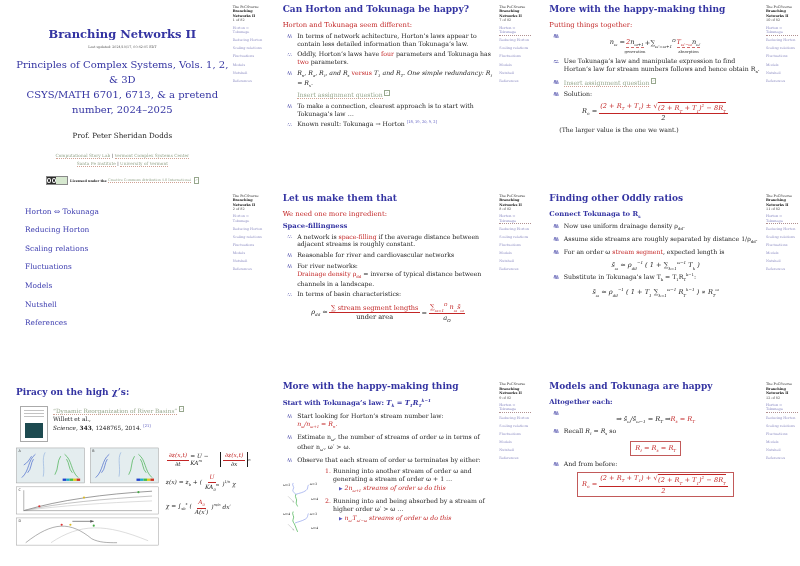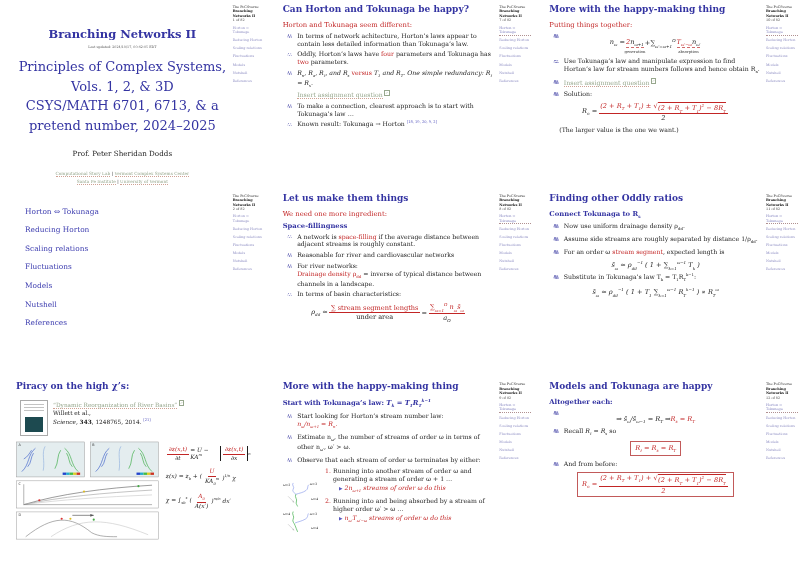--- a/index.html
+++ b/index.html
@@ -1,21 +1,21 @@
 <!DOCTYPE html>
 <html><head>
 <meta charset="utf-8">
 <style>
   html,body{margin:0;padding:0;background:#ffffff;}
   .page{position:relative;width:800px;height:566px;background:#fff;
         display:grid;grid-template-columns:repeat(3,1fr);grid-template-rows:repeat(3,1fr);
         font-family:"DejaVu Serif","Liberation Serif",serif;color:#1c1c1c;}
   .slide{position:relative;overflow:hidden;background:#fff;}
   .content{position:absolute;left:0;top:0;right:36px;bottom:0;padding:5px 2px 3px 16px;}
-  .content.nosb{right:14px;}
+  .content.nosb{right:14px;margin-top:6px;}
   .center{text-align:center;}
 
   
   .sidebar{position:absolute;top:5px;right:2px;width:32px;font-size:3.4px;line-height:1.3;}
   .sb-brand{color:#333;}
   .sb-title{color:#111;font-weight:bold;}
   .sb-page{color:#444;margin-bottom:3px;}
   .sb-item{color:#9090c4;margin-top:2.7px;width:fit-content;border-bottom:1px dotted transparent;cursor:pointer;}
   .sb-item.active{border-bottom-color:#b09090;color:#8585c0;}
 
@@ -56,21 +56,21 @@
   .ub .lbl{position:absolute;top:100%;left:50%;transform:translateX(-50%);font-size:3.8px;
            font-style:normal;color:#333;white-space:nowrap;margin-top:1px;}
   .note{font-size:6.2px;margin:4px 0 0 10px;}
   .boxeq{border:1px solid #c25a5a;color:#c22525;display:inline-flex;align-items:center;
          font-style:italic;font-size:6.6px;padding:1.5px 4px;}
   .eqrow{display:flex;justify-content:center;margin:4px 0;}
 
   
   .s1-title{font-size:11.5px;color:#3434a2;font-weight:600;margin:22px 0 4px 0;}
   .s1-updated{font-size:3.3px;color:#555;margin-bottom:8px;}
-  .s1-series{font-size:13px;color:#3434a2;line-height:1.5;}
+  .s1-series{font-size:10px;color:#3434a2;line-height:1.5;}
   .s1-author{font-size:7.2px;color:#222;margin-top:14px;}
   .s1-affil{font-size:4.3px;margin-top:3px;color:#333;}
   .s1-affil.first{margin-top:13px;}
   .s1-license{font-size:3.4px;margin-top:10px;display:flex;align-items:center;justify-content:center;gap:1.5px;color:#222;}
   .lic-pre{font-weight:bold;}
   .cc-badge{display:inline-flex;height:7px;border:0.5px solid #888;margin-right:1px;}
   .cc-left{width:9px;background:#2a2a2a;display:flex;align-items:center;justify-content:center;gap:1px;}
   .cc-dot{width:2.6px;height:2.6px;border:0.6px solid #fff;border-radius:50%;}
   .cc-right{width:11px;background:#d6e8cf;}
 
@@ -266,21 +266,21 @@
         <div class="sb-item">Scaling relations</div>
         <div class="sb-item">Fluctuations</div>
         <div class="sb-item">Models</div>
         <div class="sb-item">Nutshell</div>
         <div class="sb-item">References</div>
       </aside>
   </section>
 
   <section class="slide">
     <div class="content">
-      <h2 class="title">Let us make them things</h2>
+      <h2 class="title">Let us make them that</h2>
       <div class="redhead">We need one more ingredient:</div>
       <div class="bluehead">Space-fillingness</div>
       <div class="bullet">
         <span class="bicon"></span>
         <span class="btext"><span>A network is </span><span class="red">space-filling</span><span> if the average distance between adjacent streams is roughly constant.</span></span>
       </div>
       <div class="bullet">
         <span class="bicon"></span>
         <span class="btext">Reasonable for river and cardiovascular networks</span>
       </div>

